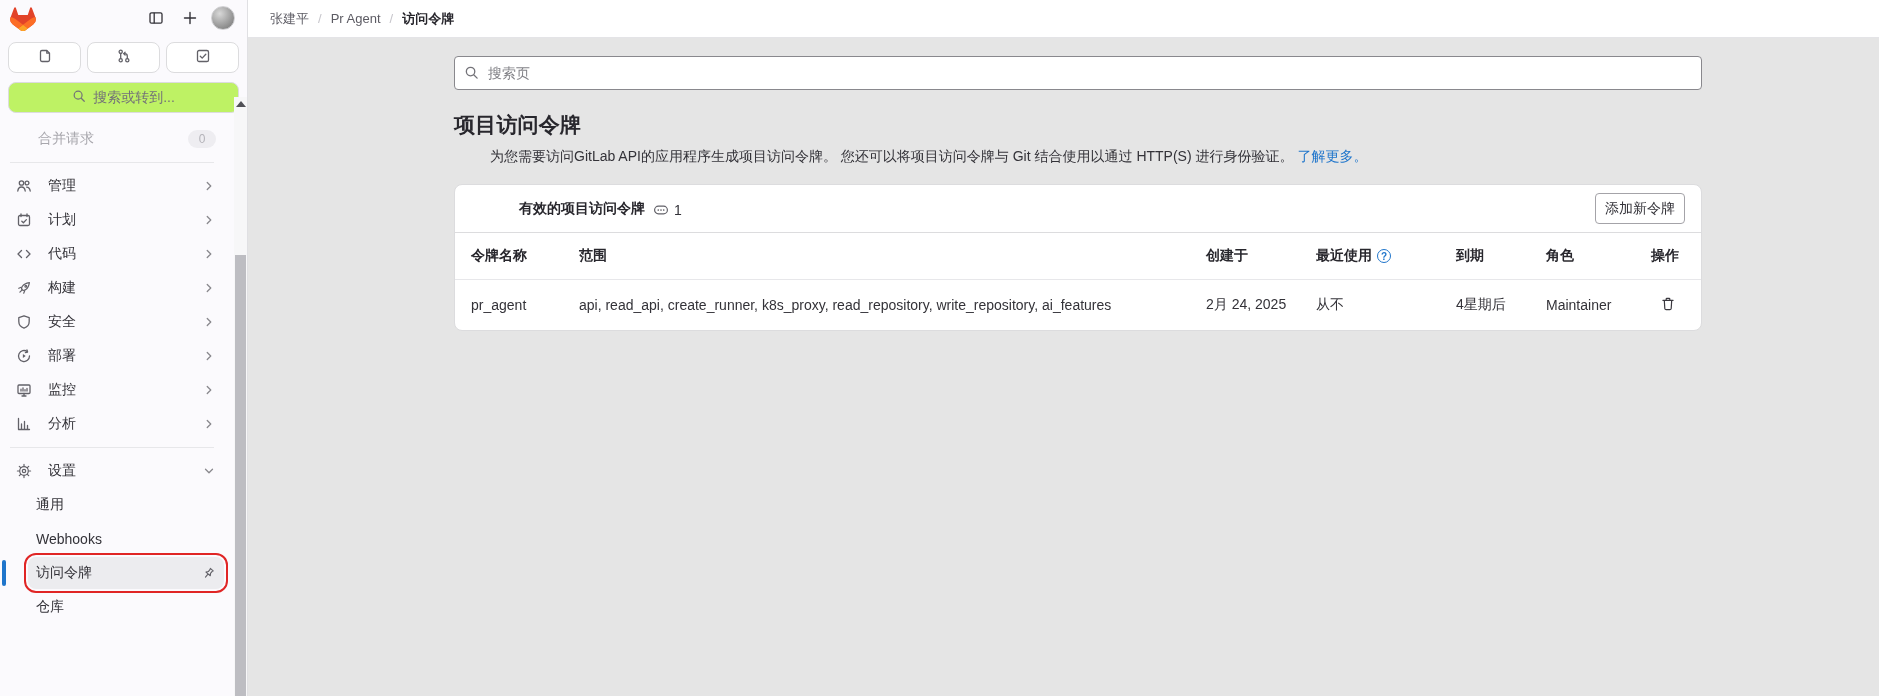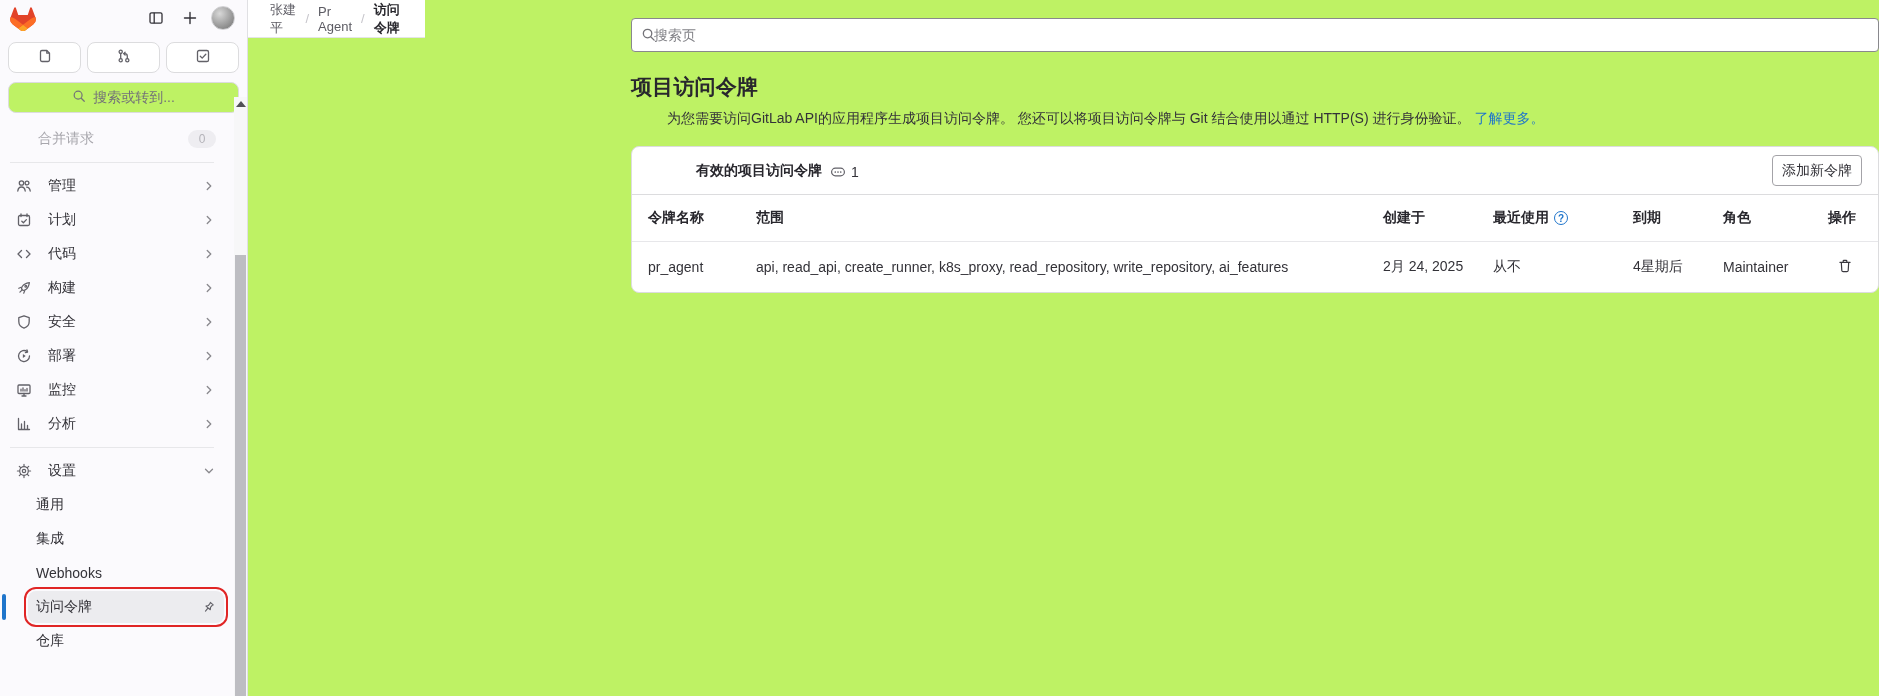--- a/index.html
+++ b/index.html
@@ -46,33 +46,33 @@
   .sb-item.active::before { content:""; position:absolute; left:-26px; top:3px; bottom:3px;
     width:4px; border-radius:2px; background:#1f75cb; }
   .sb-item.annotated { outline:2px solid #e02525; outline-offset:2px; }
   .pin { margin-left:auto; color:#626168; display:inline-flex; }
   .sb-scrollbar { position:absolute; top:97px; right:0; bottom:0; width:13px; background:#f7f7f8; }
   .sb-scrollbar-arrow { width:0; height:0; border-left:5px solid transparent; border-right:5px solid transparent;
     border-bottom:6px solid #515157; margin:4px auto 0; }
   .sb-scrollbar-thumb { position:absolute; top:158px; bottom:0; left:1px; width:11px; background:#bdbdc2; }
 
   
-  .main { flex:1; display:flex; flex-direction:row; background:#bef264; overflow:hidden; }
+  .main { flex:1; display:flex; flex-direction:column; background:#e5e5e5; overflow:hidden; }
   .topbar { height:38px; min-height:38px; border-bottom:1px solid #e4e4e7; display:flex;
     align-items:center; padding:0 16px 0 22px; background:#fff; }
   .breadcrumb { display:flex; align-items:center; font-size:13px; color:#5c5b63; }
   .breadcrumb a { color:#5c5b63; text-decoration:none; cursor:pointer; }
   .breadcrumb .sep { color:#c6c5cb; margin:0 9px; }
   .breadcrumb .current { color:#28272d; font-weight:700; }
   .content { padding-top:18px; }
   .container { margin-left:206px; width:1248px; }
 
   .page-search { position:relative; height:34px; }
   .page-search input { width:100%; height:34px; border:1px solid #89888d; border-radius:4px;
-    padding:0 12px 0 22px; font-size:14px; font-family:inherit; color:#333238; outline:none; background:#fff; }
+    padding:0 12px 0 33px; font-size:14px; font-family:inherit; color:#333238; outline:none; background:#fff; }
   .page-search input::placeholder { color:#828287; }
   .page-search .mag { position:absolute; left:10px; top:9px; color:#737278; }
 
   h1.page-title { font-size:21px; font-weight:700; color:#28272d; margin-top:21px; letter-spacing:.2px; }
   .desc { margin-top:9px; font-size:14px; color:#333238;margin-left:36px; }
   .desc a { color:#1f75cb; text-decoration:none; cursor:pointer; }
 
   .card { margin-top:18px; border:1px solid #dcdcde; border-radius:8px; background:#fff; overflow:hidden; }
   .card-header { height:48px; display:flex; align-items:center; justify-content:space-between;
     padding:0 16px; border-bottom:1px solid #dcdcde; }
@@ -297,23 +297,20 @@
             <svg width="14" height="14" viewBox="0 0 16 16" fill="none" stroke="currentColor" stroke-width="1.5" stroke-linecap="round" stroke-linejoin="round">
               <path d="M4 6l4 4 4-4"></path>
             </svg>
           </span>
       </div>
 
       <div class="sb-item sb-sub">
         <span>通用</span>
       </div>
       <div class="sb-item sb-sub">
-        <span>集成</span>
-      </div>
-      <div class="sb-item sb-sub">
         <span>Webhooks</span>
       </div>
       <div class="sb-item sb-sub active annotated">
         <span>访问令牌</span>
         <span class="pin">
             <svg width="15" height="15" viewBox="0 0 16 16" fill="none" stroke="currentColor" stroke-width="1.2" stroke-linecap="round" stroke-linejoin="round">
               <g transform="rotate(40 8 8)">
                 <path d="M6 2.6h4M6.5 2.6v3.9L5 8.6h6L9.5 6.5V2.6M8 8.6V13"></path>
               </g>
             </svg>

